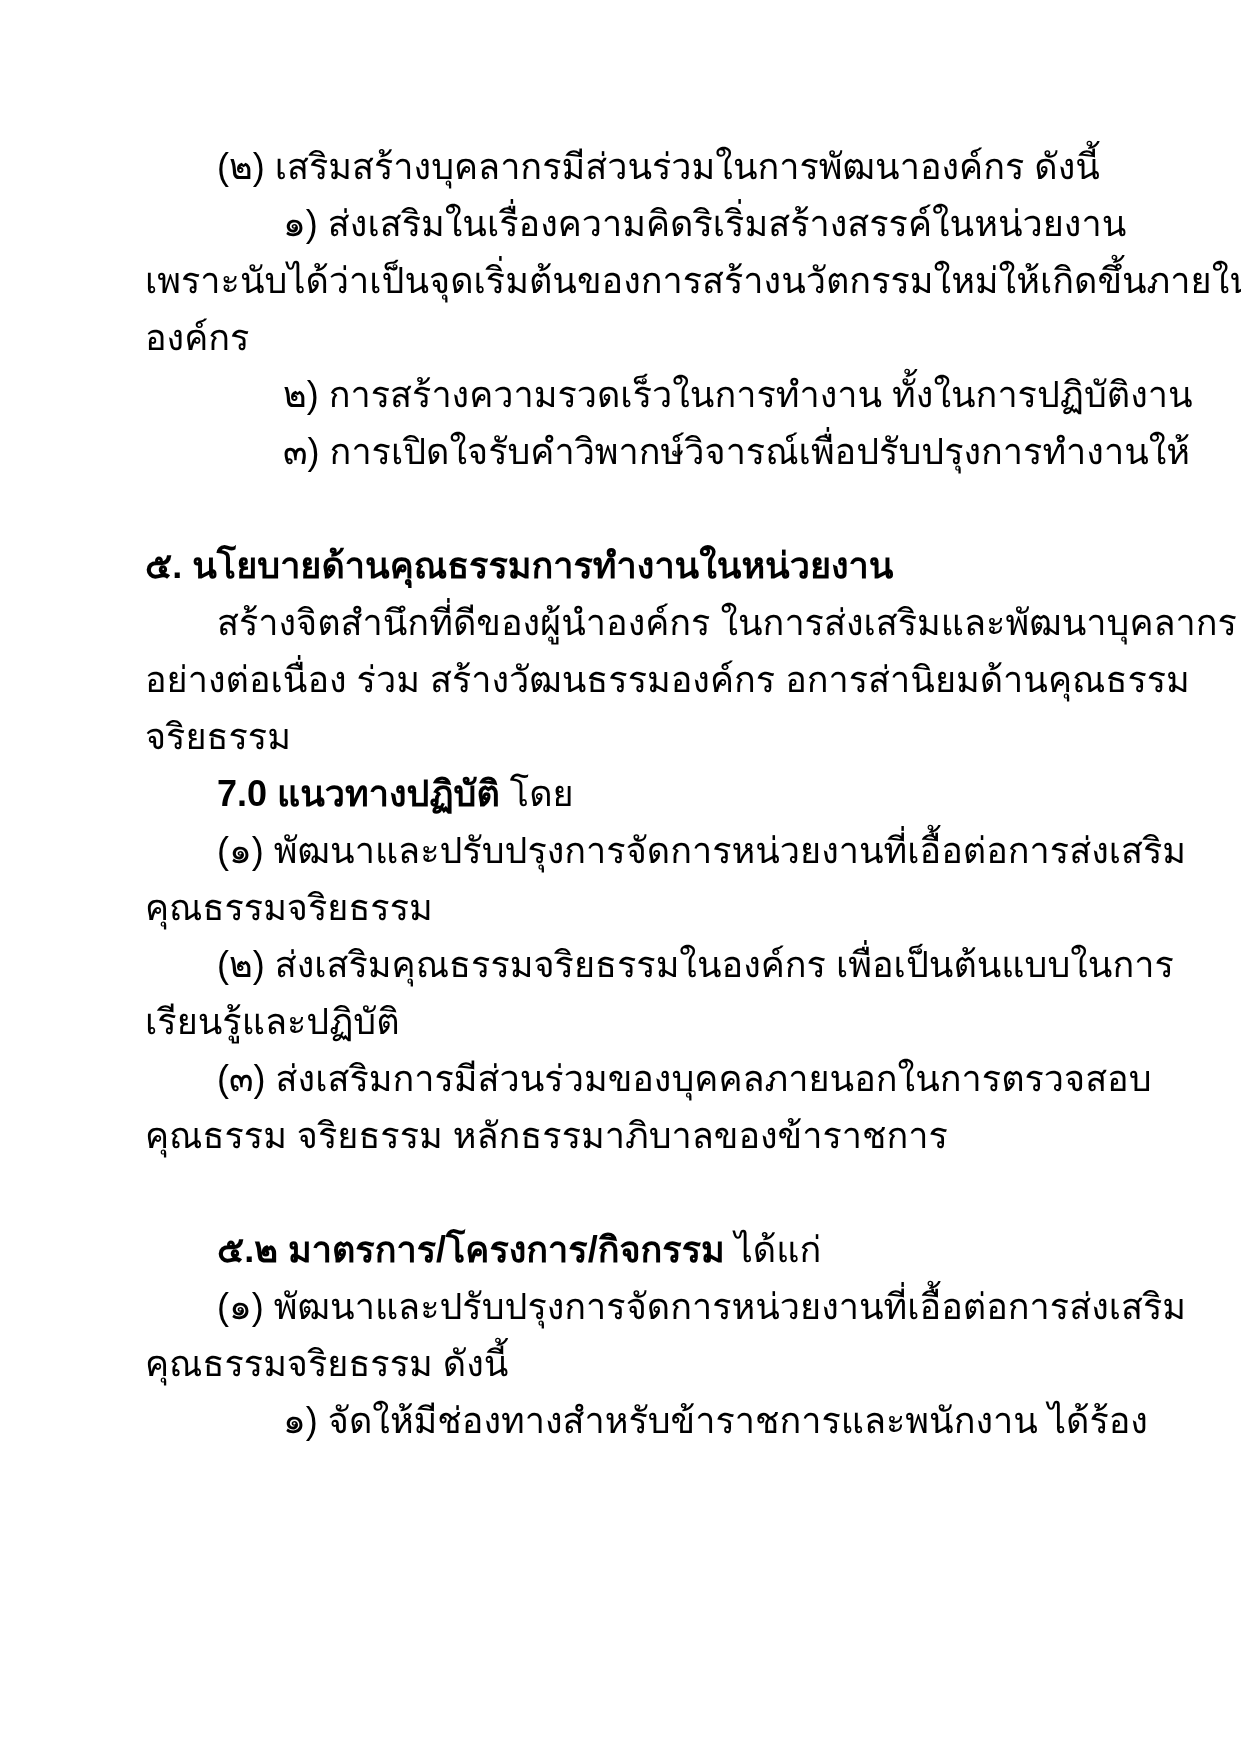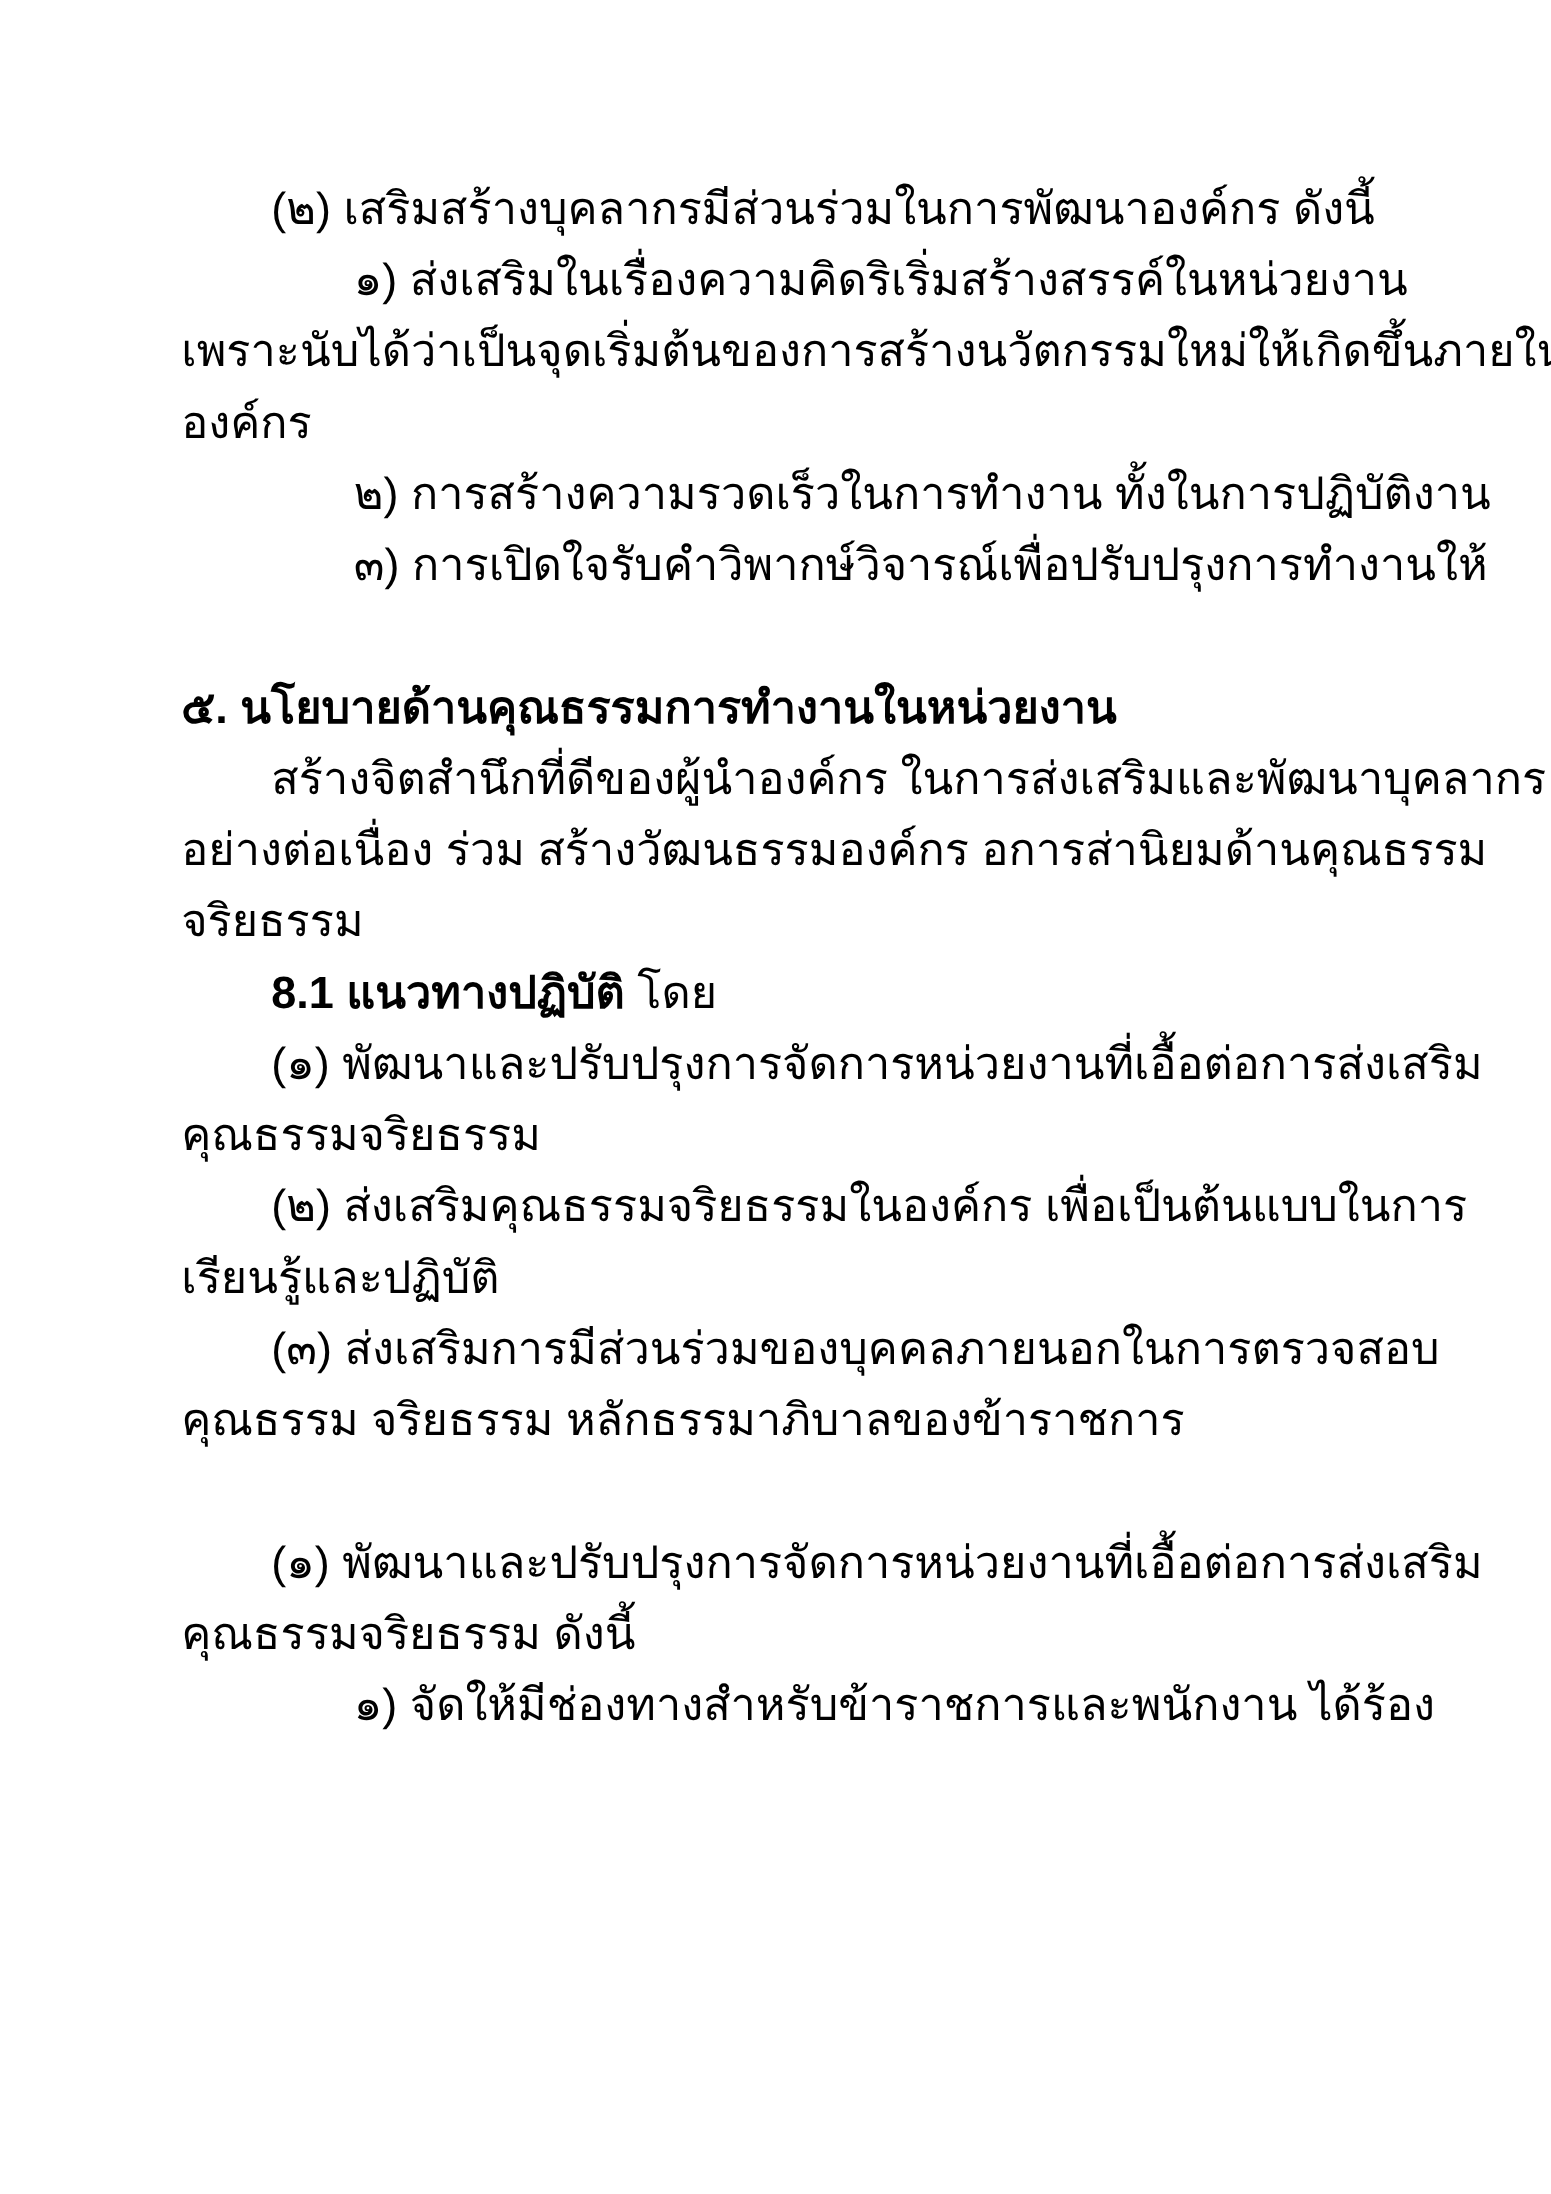--- a/index.html
+++ b/index.html
@@ -47,27 +47,28 @@
   <div class="line ind0"><span class="b"></span><span>องค์กร</span></div>
   <div class="line ind2"><span class="b"></span><span>๒) การสร้างความรวดเร็วในการทำงาน ทั้งในการปฏิบัติงาน</span></div>
   <div class="line ind2"><span class="b"></span><span>๓) การเปิดใจรับคำวิพากษ์วิจารณ์เพื่อปรับปรุงการทำงานให้</span></div>
 
   <div class="blank"></div>
 
   <div class="line ind0"><span class="b">๕. นโยบายด้านคุณธรรมการทำงานในหน่วยงาน</span><span></span></div>
   <div class="line ind1"><span class="b"></span><span>สร้างจิตสำนึกที่ดีของผู้นำองค์กร ในการส่งเสริมและพัฒนาบุคลากร</span></div>
   <div class="line ind0"><span class="b"></span><span>อย่างต่อเนื่อง ร่วม สร้างวัฒนธรรมองค์กร อการส่านิยมด้านคุณธรรม</span></div>
   <div class="line ind0"><span class="b"></span><span>จริยธรรม</span></div>
-  <div class="line ind1"><span class="b">8.1 แนวทางปฏิบัติ</span><span> โดย</span></div>
+  <div class="line ind1"><span class="b">7.0 แนวทางปฏิบัติ</span><span> โดย</span></div>
   <div class="line ind1"><span class="b"></span><span>(๑) พัฒนาและปรับปรุงการจัดการหน่วยงานที่เอื้อต่อการส่งเสริม</span></div>
   <div class="line ind0"><span class="b"></span><span>คุณธรรมจริยธรรม</span></div>
   <div class="line ind1"><span class="b"></span><span>(๒) ส่งเสริมคุณธรรมจริยธรรมในองค์กร เพื่อเป็นต้นแบบในการ</span></div>
   <div class="line ind0"><span class="b"></span><span>เรียนรู้และปฏิบัติ</span></div>
   <div class="line ind1"><span class="b"></span><span>(๓) ส่งเสริมการมีส่วนร่วมของบุคคลภายนอกในการตรวจสอบ</span></div>
   <div class="line ind0"><span class="b"></span><span>คุณธรรม จริยธรรม หลักธรรมาภิบาลของข้าราชการ</span></div>
 
   <div class="blank"></div>
 
+  <div class="line ind1"><span class="b">๕.๒ มาตรการ/โครงการ/กิจกรรม</span><span> ได้แก่</span></div>
   <div class="line ind1"><span class="b"></span><span>(๑) พัฒนาและปรับปรุงการจัดการหน่วยงานที่เอื้อต่อการส่งเสริม</span></div>
   <div class="line ind0"><span class="b"></span><span>คุณธรรมจริยธรรม ดังนี้</span></div>
   <div class="line ind2"><span class="b"></span><span>๑) จัดให้มีช่องทางสำหรับข้าราชการและพนักงาน ได้ร้อง</span></div>
 
 </div>
 
 </body></html>

